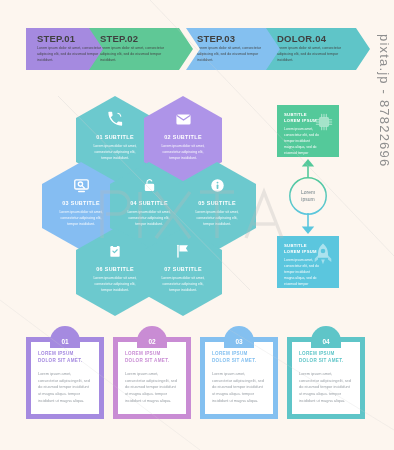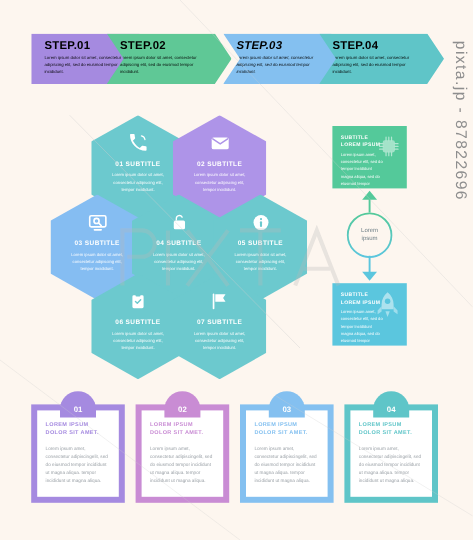--- a/index.html
+++ b/index.html
@@ -58,21 +58,21 @@
     height: 42px;
     z-index: 2;
   }
   .step {
     position: absolute;
     top: 0;
     width: 104px;
     height: 54px;
     box-sizing: border-box;
     padding: 6px 8px 0 11px;
-    color: #000000;
+    color: #404040;
   }
   .step-title {
     font-size: 9.5px;
     font-weight: bold;
     letter-spacing: .2px;
     margin: 0 0 2.5px 0;
     line-height: 1;
   }
   .step-desc {
     font-size: 3.6px;
@@ -239,27 +239,27 @@
   <div class="step" style="left: 0px; clip-path: polygon(0px 0px, 90px 0px, 104px 21px, 90px 42px, 0px 42px, 0px 42px); background: rgb(165, 138, 224);">
     <div class="step-title">STEP.01</div>
     <div class="step-desc">Lorem ipsum dolor sit amet, consectetur adipiscing elit, sed do eiusmod tempor incididunt.</div>
   </div>
 
   <div class="step" style="left: 63px; clip-path: polygon(0px 0px, 90px 0px, 104px 21px, 90px 42px, 0px 42px, 14px 21px); background: rgb(95, 200, 150);">
     <div class="step-title">STEP.02</div>
     <div class="step-desc">Lorem ipsum dolor sit amet, consectetur adipiscing elit, sed do eiusmod tempor incididunt.</div>
   </div>
 
-  <div class="step" style="left: 160px; clip-path: polygon(0px 0px, 90px 0px, 104px 21px, 90px 42px, 0px 42px, 14px 21px); background: rgb(132, 192, 240); font-style: italic;">
+  <div class="step" style="left: 160px; clip-path: polygon(0px 0px, 90px 0px, 104px 21px, 90px 42px, 0px 42px, 14px 21px); background: rgb(132, 192, 240);">
     <div class="step-title">STEP.03</div>
     <div class="step-desc">Lorem ipsum dolor sit amet, consectetur adipiscing elit, sed do eiusmod tempor incididunt.</div>
   </div>
 
   <div class="step" style="left: 240px; clip-path: polygon(0px 0px, 90px 0px, 104px 21px, 90px 42px, 0px 42px, 14px 21px); background: rgb(95, 197, 200);">
-    <div class="step-title">STEP.04</div>
+    <div class="step-title">DOLOR.04</div>
     <div class="step-desc">Lorem ipsum dolor sit amet, consectetur adipiscing elit, sed do eiusmod tempor incididunt.</div>
   </div>
 </div>
 
 <div class="hexwrap">
 
   <div class="hex" style="left: 44px; top: 0px; background: rgb(108, 201, 206);">
     <div class="hex-icon">
       <svg width="16" height="16" viewBox="0 0 24 24" fill="#fff">
         <path d="M6.6 10.8c1.7 3.3 4.3 5.9 7.6 7.6l2.5-2.5c.3-.3.8-.4 1.2-.3 1.2.4 2.5.6 3.8.6.6 0 1 .4 1 1V21c0 .6-.4 1-1 1C10.9 22 2 13.1 2 2c0-.6.4-1 1-1h3.8c.6 0 1 .4 1 1 0 1.3.2 2.6.6 3.8.1.4 0 .9-.3 1.2l-2.5 2.5z"></path>

